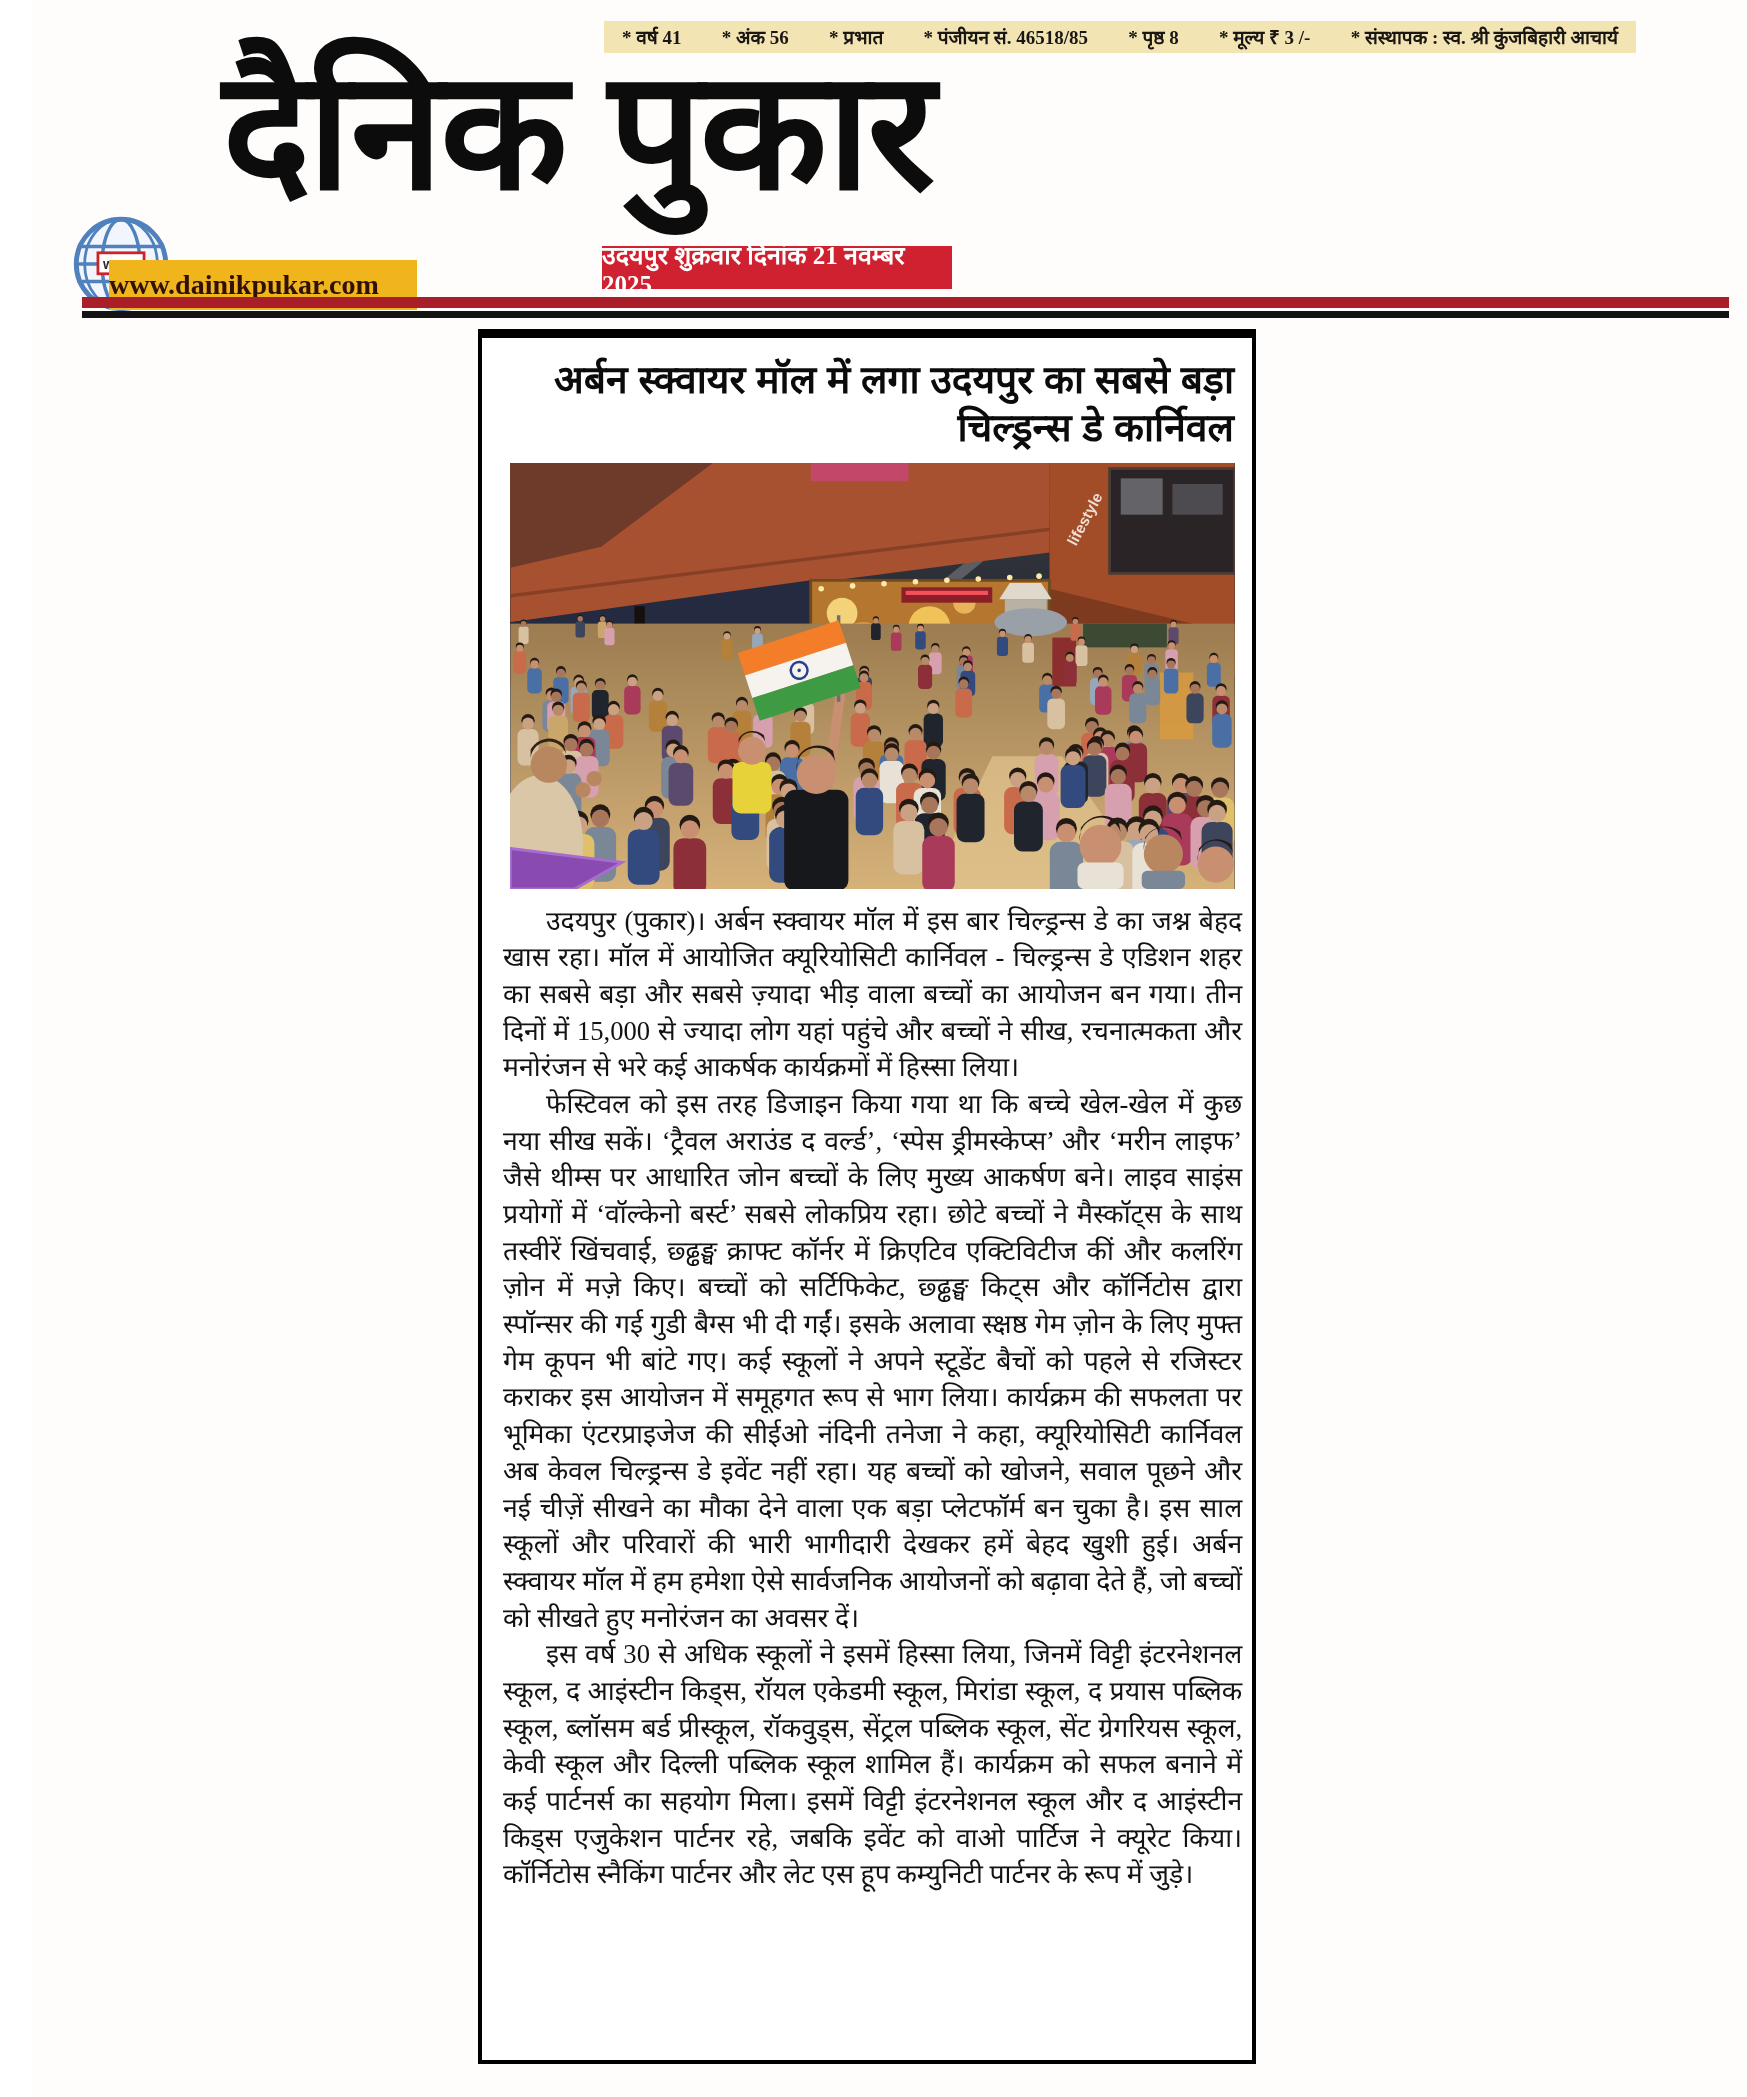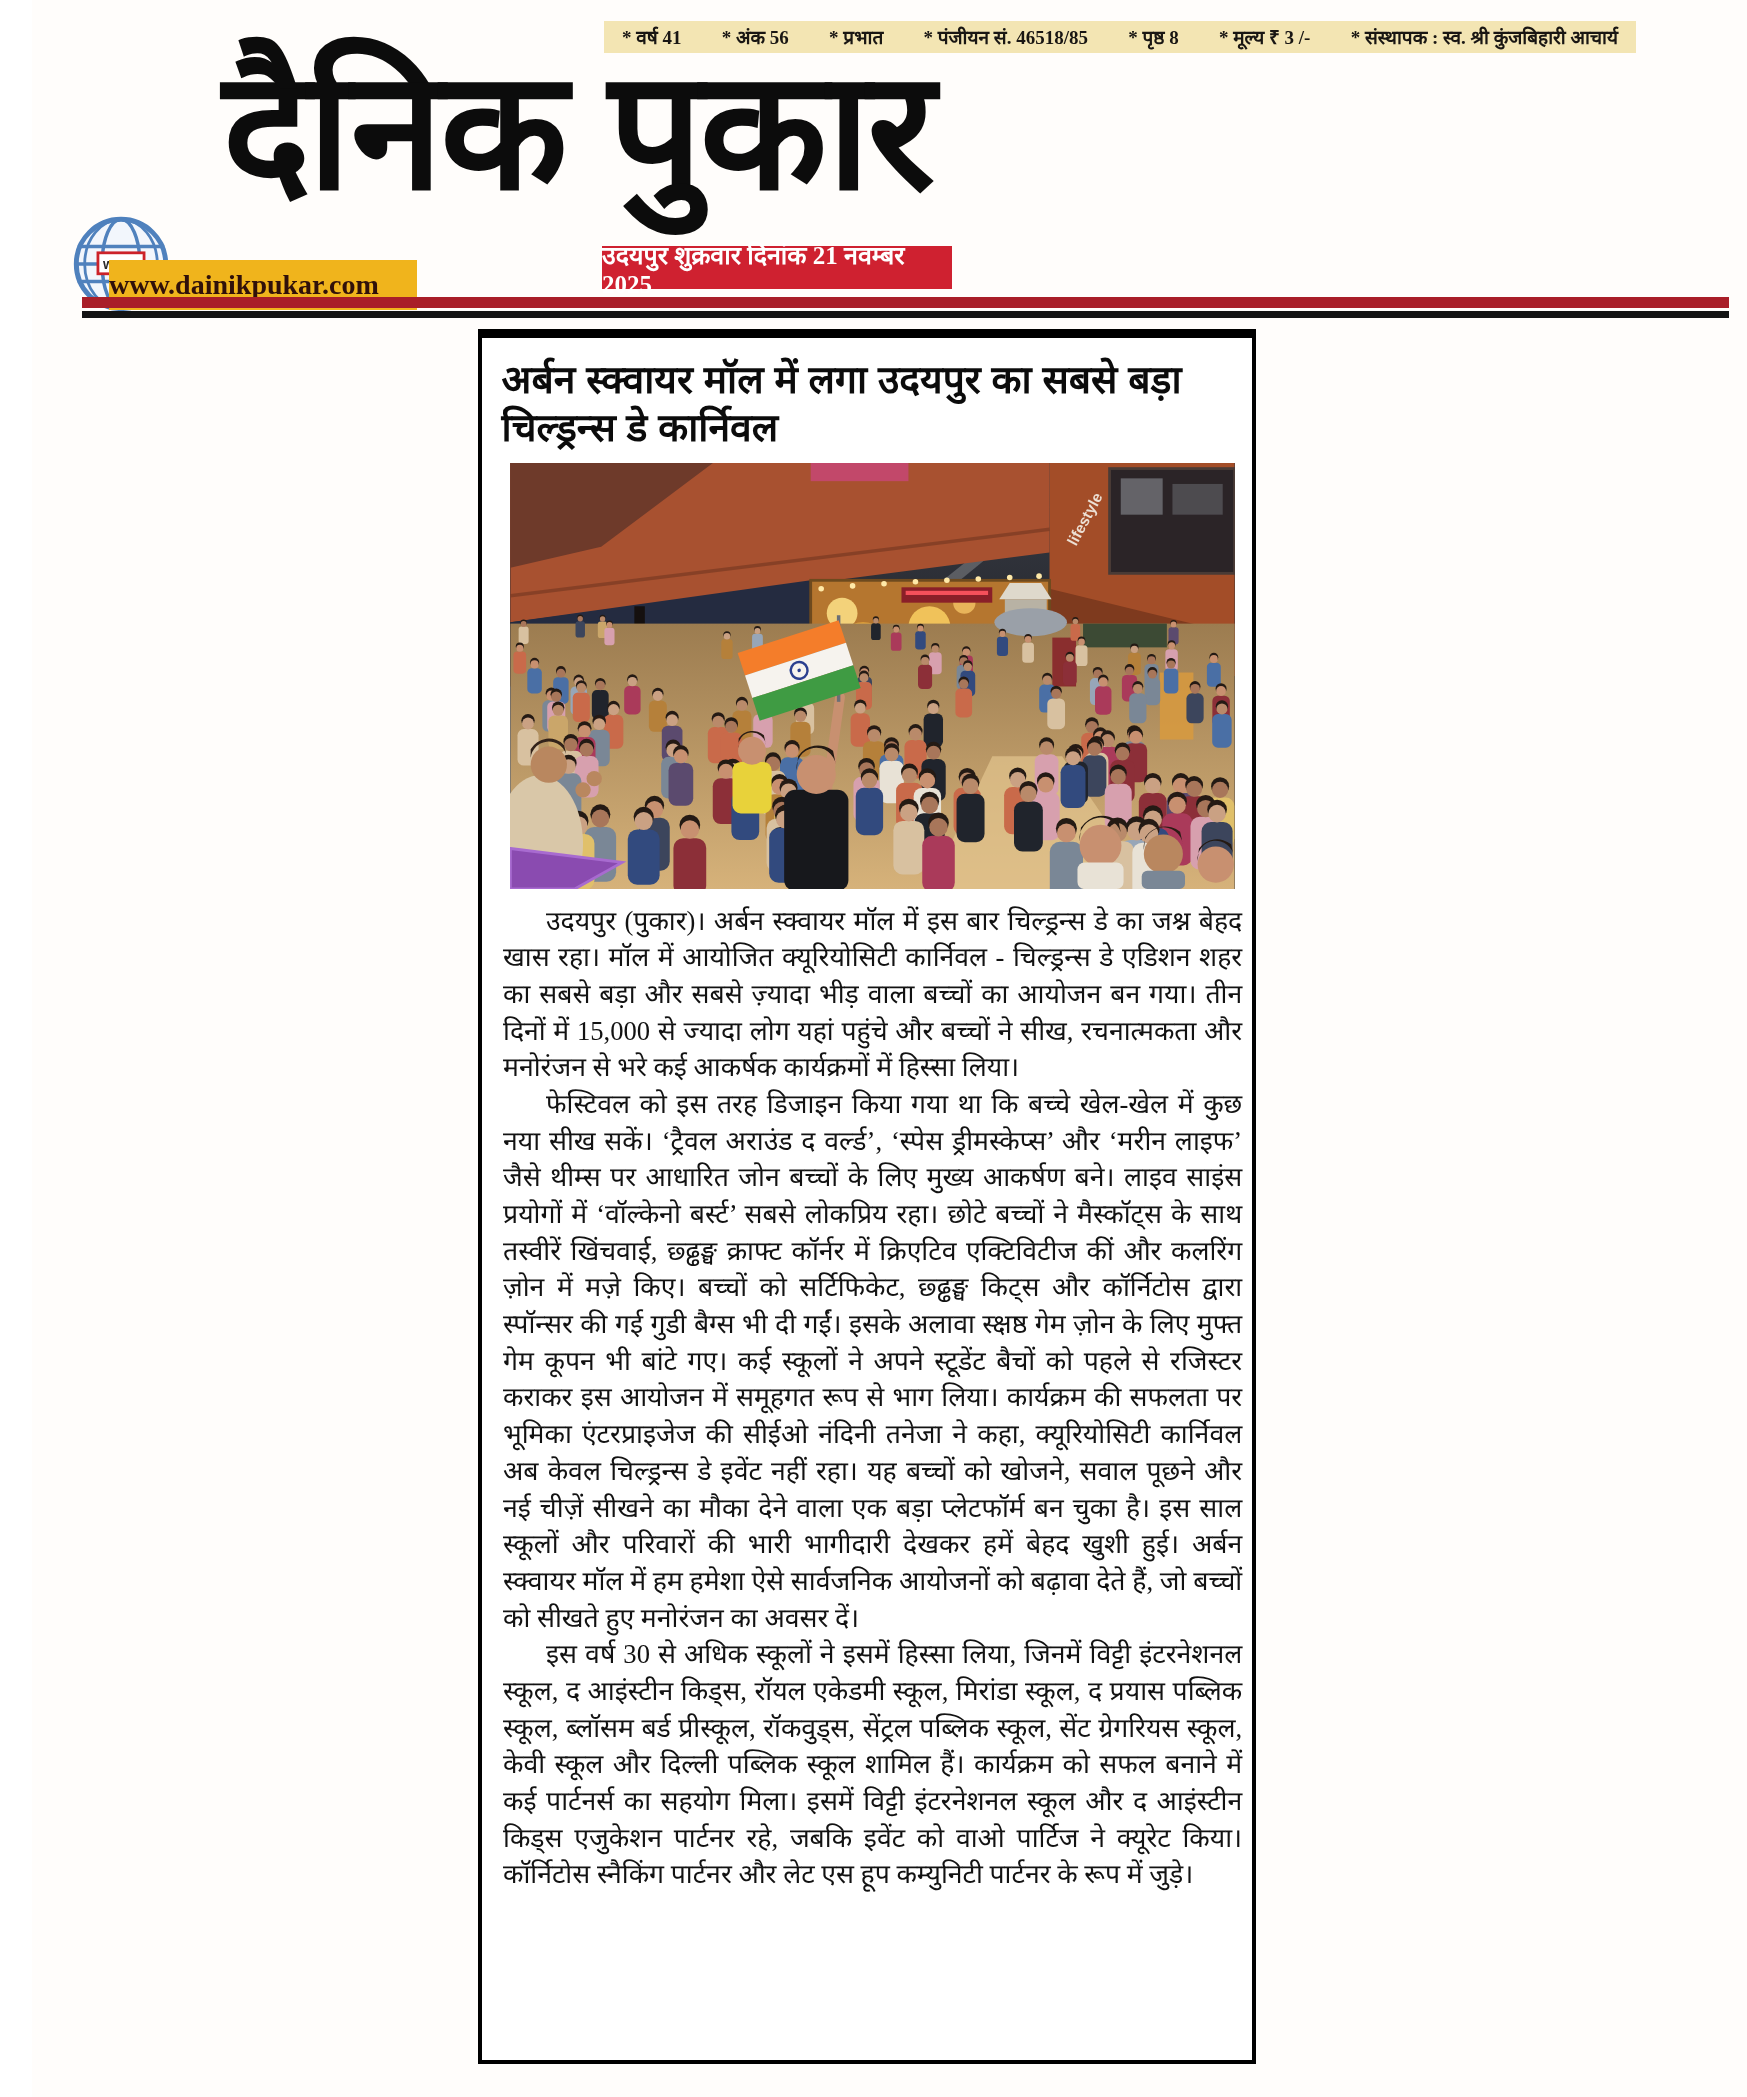--- a/index.html
+++ b/index.html
@@ -20,21 +20,21 @@
       display:flex;align-items:center;justify-content:center;font-size:25px;font-weight:bold;}
   .tagline-box{left:1182px;top:238px;width:412px;height:49px;background:#1a5cab;color:#ffffff;
       display:flex;align-items:center;justify-content:center;font-size:28px;font-weight:bold;}
   .rule-red{left:50px;top:297px;width:1647px;height:11.2px;background:#a91e28;}
   .rule-black{left:50px;top:311px;width:1647px;height:7px;background:#141414;}
 
   
   .article-box{left:446px;top:329px;width:778px;height:1735px;background:#ffffff;
       border:4.2px solid #000;border-top-width:9px;}
   .headline{margin:18px 18px 2.8px 19.6px;font-family:"Liberation Sans",sans-serif;font-weight:800;
-      font-size:39px;line-height:1.24;color:#0b0b0b;}
+      font-size:39px;line-height:1.24;color:#0b0b0b;text-align:right;}
   .photo-wrap{margin:9.8px 17px 5.6px 28px;width:725px;height:426px;background:#2c2f36;}
   .photo-wrap svg{display:block;}
   .bodytext{margin:14px 9.8px 0 21px;font-size:26.6px;line-height:1.38;text-align:justify;color:#121212;}
   .bodytext p{margin:0;text-indent:43px;}
   .lead{font-weight:normal;}
 </style>
 </head>
 <body>
 
 <div class="page">

